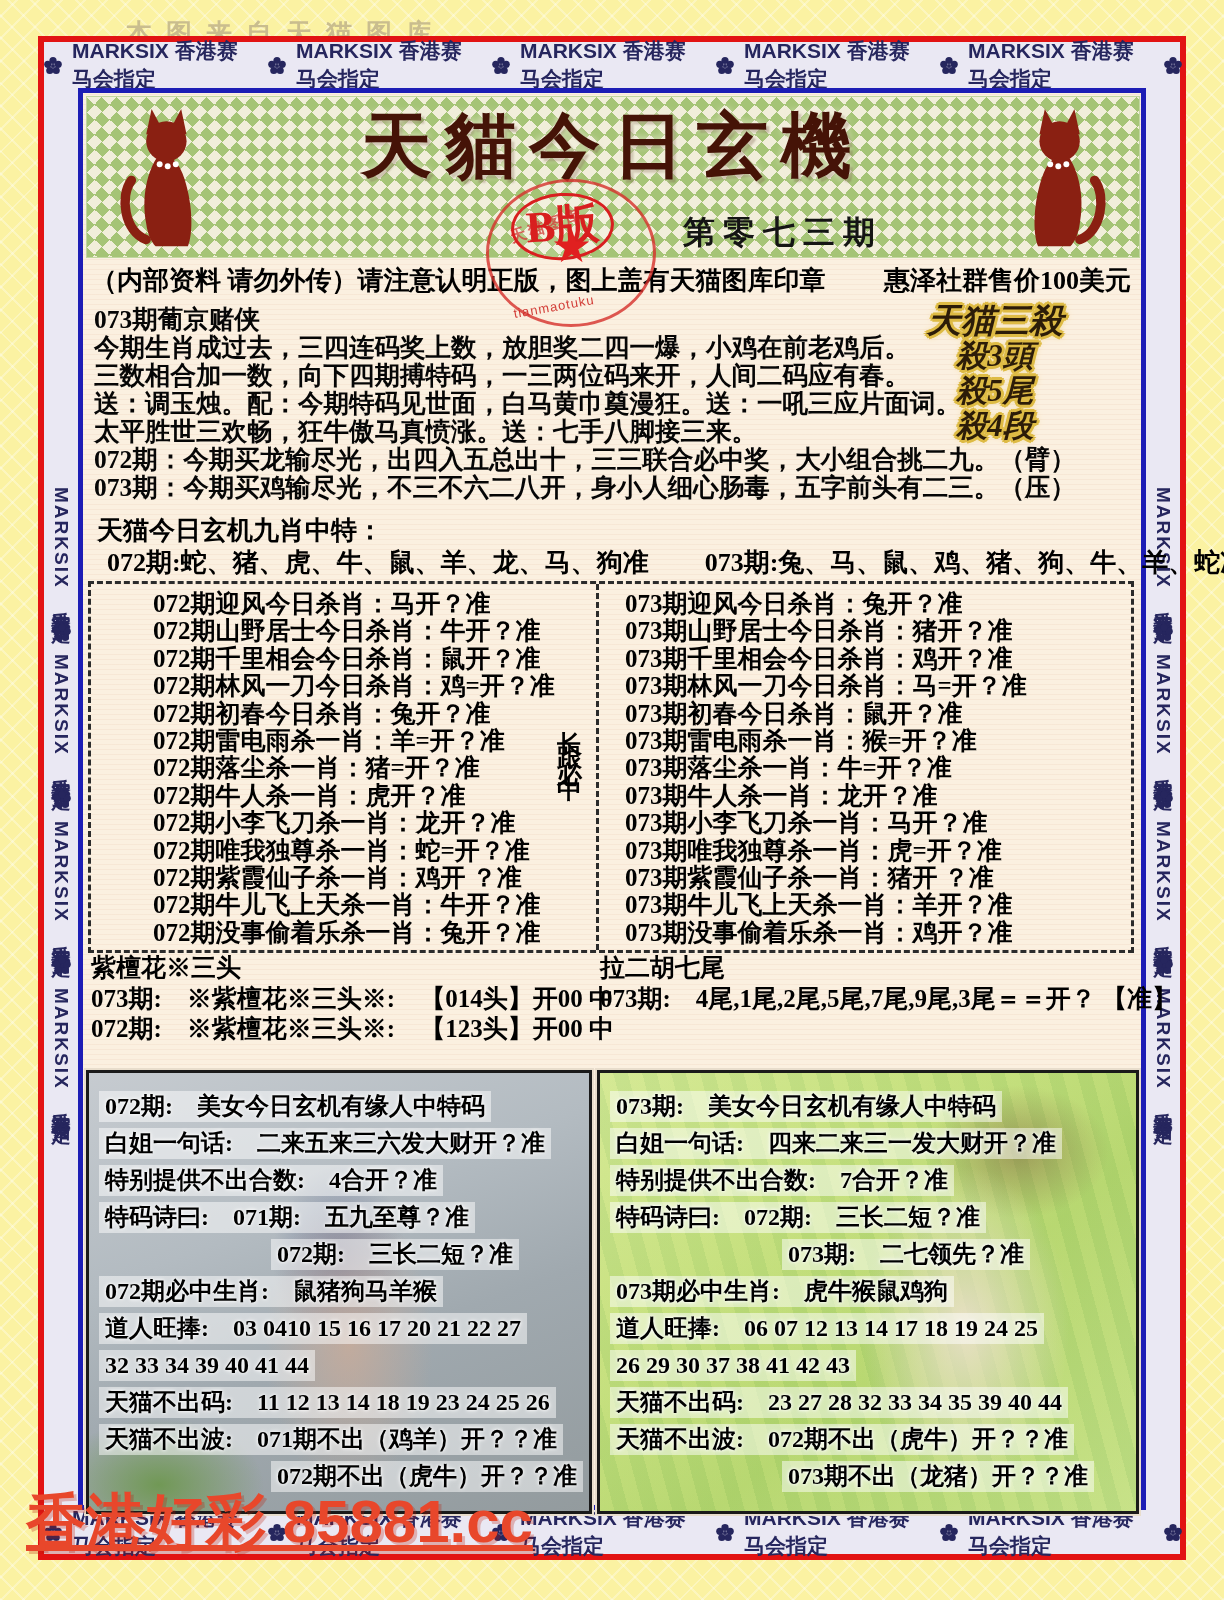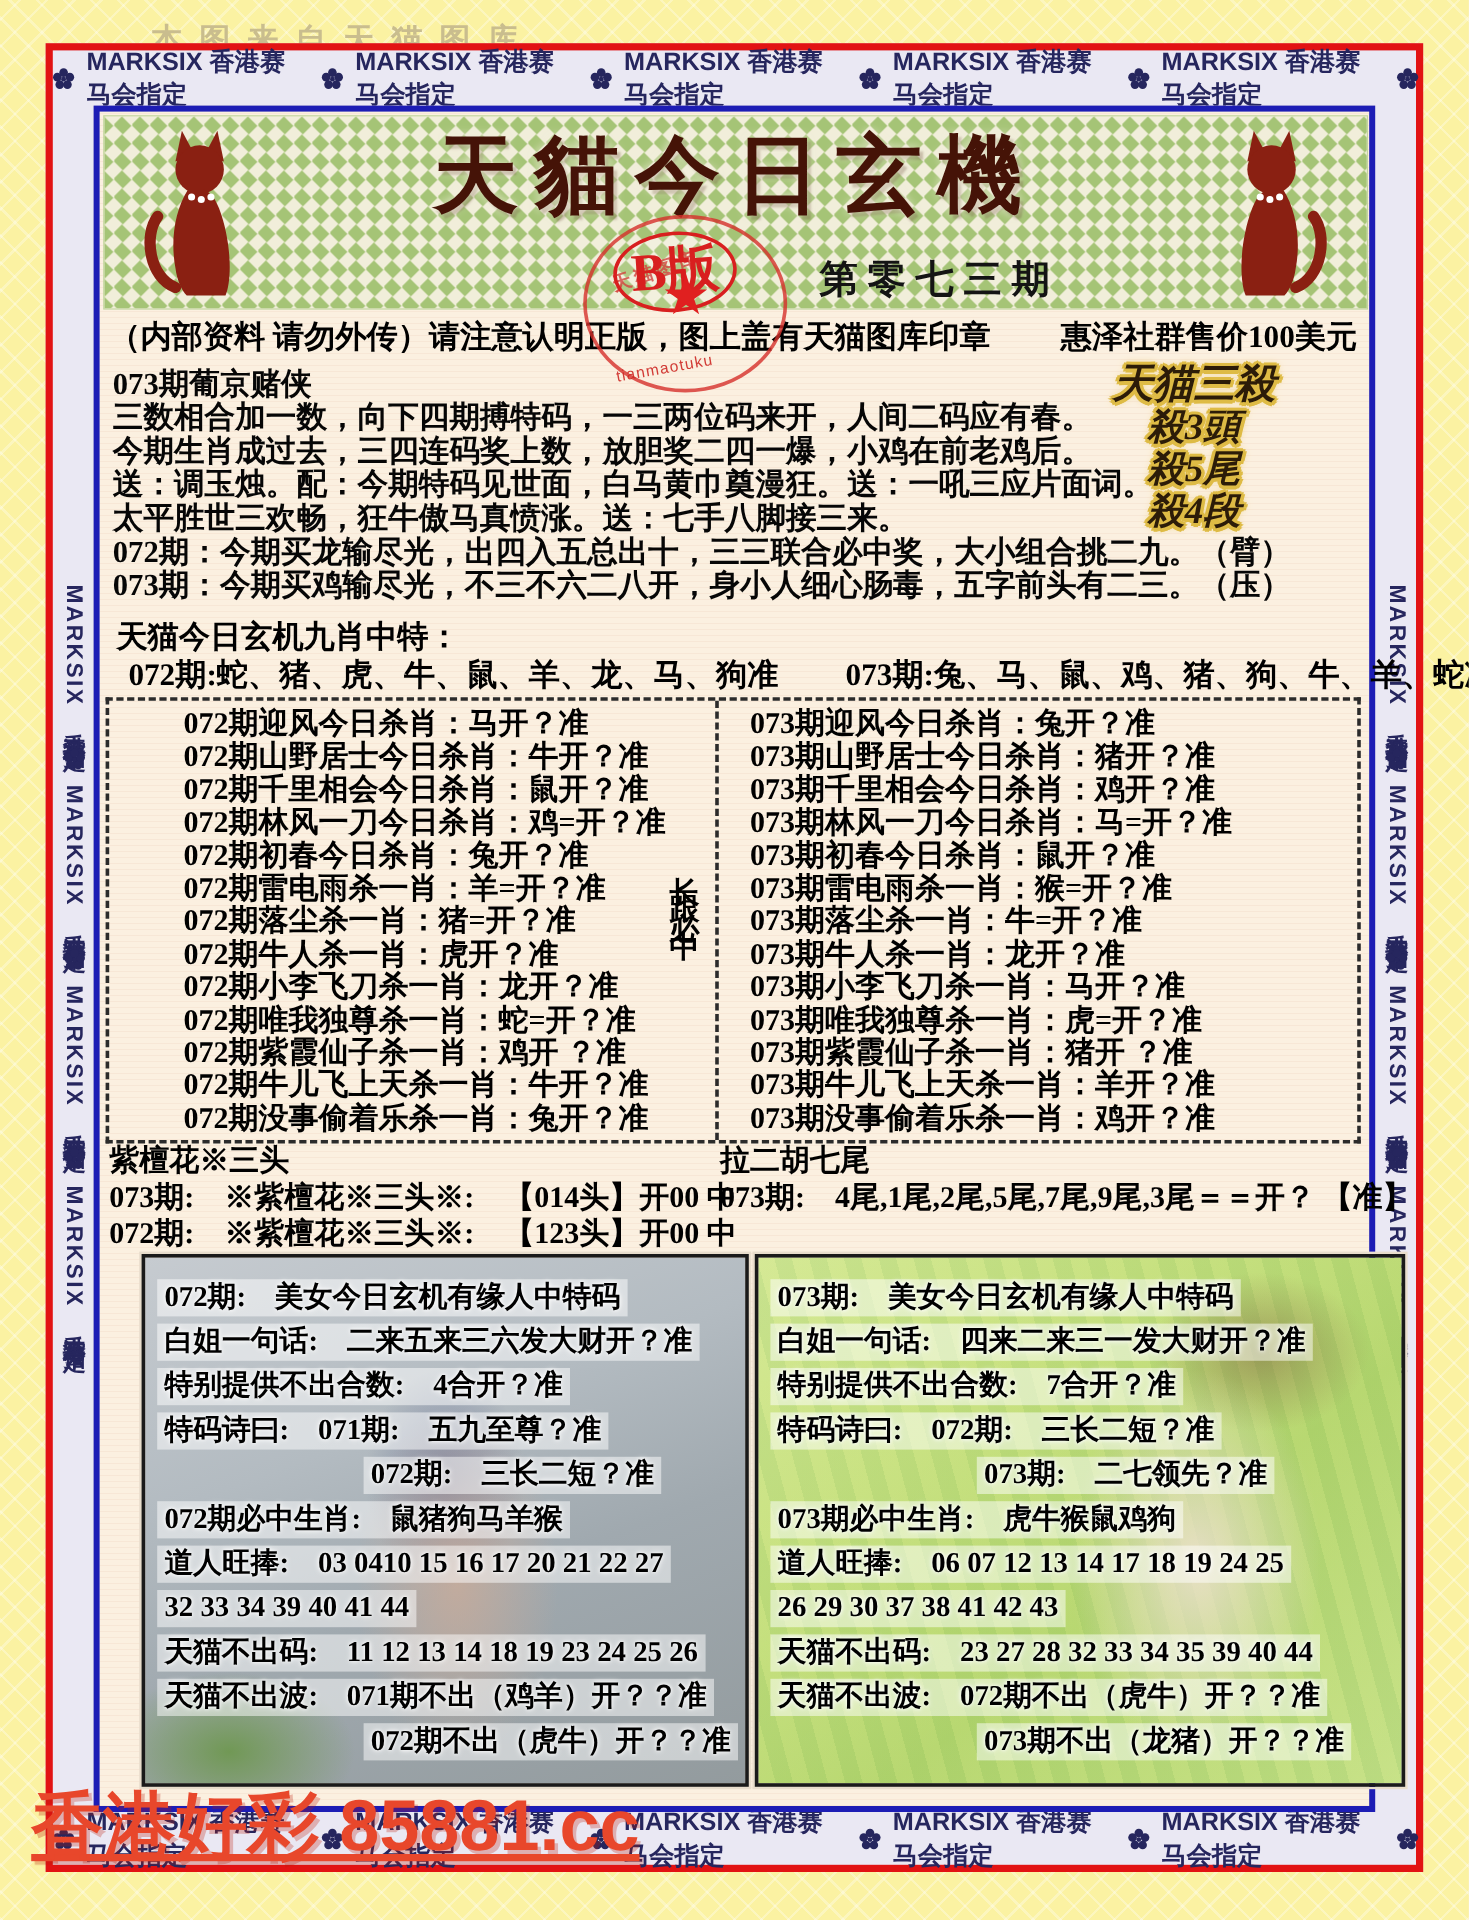--- a/index.html
+++ b/index.html
@@ -78,22 +78,22 @@
   .kcol{position:absolute;top:6px;font-size:25px;font-weight:bold;line-height:27.4px;white-space:nowrap;}
   .kcol.kleft{left:62px;}
   .kcol.kright{left:534px;}
   .midword{position:absolute;left:462px;top:126px;font-size:25px;font-weight:bold;
     writing-mode:vertical-rl;letter-spacing:15px;}
   
   .headtail{position:absolute;font-size:25px;font-weight:bold;line-height:30.5px;white-space:nowrap;}
   .headtail.st{left:8px;top:860px;}
   .headtail.qw{left:517px;top:860px;}
   
-  .pbox{position:absolute;top:952px;height:426px;border:3px solid #1a1a1a;
-    box-shadow:0 0 0 2px #e8ddcc;padding-top:12px;box-sizing:content-box;margin-left:32px;}
+  .pbox{position:absolute;top:977px;height:426px;border:3px solid #1a1a1a;
+    box-shadow:0 0 0 2px #e8ddcc;padding-top:12px;box-sizing:content-box;}
   .pbox.leftp{left:3px;width:500px;
     background:
       radial-gradient(ellipse 150px 95px at 14% 94%, rgba(105,150,70,.85), rgba(105,150,70,0) 70%),
       radial-gradient(ellipse 120px 210px at 52% 62%, rgba(208,172,150,.7), rgba(208,172,150,0) 70%),
       radial-gradient(ellipse 95px 130px at 50% 42%, rgba(88,98,140,.55), rgba(88,98,140,0) 70%),
       linear-gradient(160deg,#c6cbd0 0%,#b3bbc1 35%,#a0a9af 60%,#939b9e 100%);}
   .pbox.rightp{left:514px;width:536px;
     background:
       radial-gradient(ellipse 150px 230px at 68% 58%, rgba(240,225,212,.85), rgba(240,225,212,0) 70%),
       radial-gradient(ellipse 130px 95px at 78% 18%, rgba(125,95,60,.5), rgba(125,95,60,0) 70%),
@@ -201,22 +201,22 @@
     <div class="bstar">★</div>
     <div class="issue">第零七三期</div>
 
     <div class="notice">
       <span>（内部资料 请勿外传）请注意认明正版，图上盖有天猫图库印章</span>
       <span>惠泽社群售价100美元</span>
     </div>
 
     <div class="verse">
       <div>073期葡京赌侠</div>
+      <div>今期生肖成过去，三四连码奖上数，放胆奖二四一爆，小鸡在前老鸡后。</div>
       <div>三数相合加一数，向下四期搏特码，一三两位码来开，人间二码应有春。</div>
-      <div>今期生肖成过去，三四连码奖上数，放胆奖二四一爆，小鸡在前老鸡后。</div>
       <div>送：调玉烛。配：今期特码见世面，白马黄巾奠漫狂。送：一吼三应片面词。</div>
       <div>太平胜世三欢畅，狂牛傲马真愤涨。送：七手八脚接三来。</div>
       <div>072期：今期买龙输尽光，出四入五总出十，三三联合必中奖，大小组合挑二九。（臂）</div>
       <div>073期：今期买鸡输尽光，不三不六二八开，身小人细心肠毒，五字前头有二三。（压）</div>
     </div>
 
     <div class="sansha">
       <div class="t">天猫三殺</div>
       <div>殺3頭</div>
       <div>殺5尾</div>

